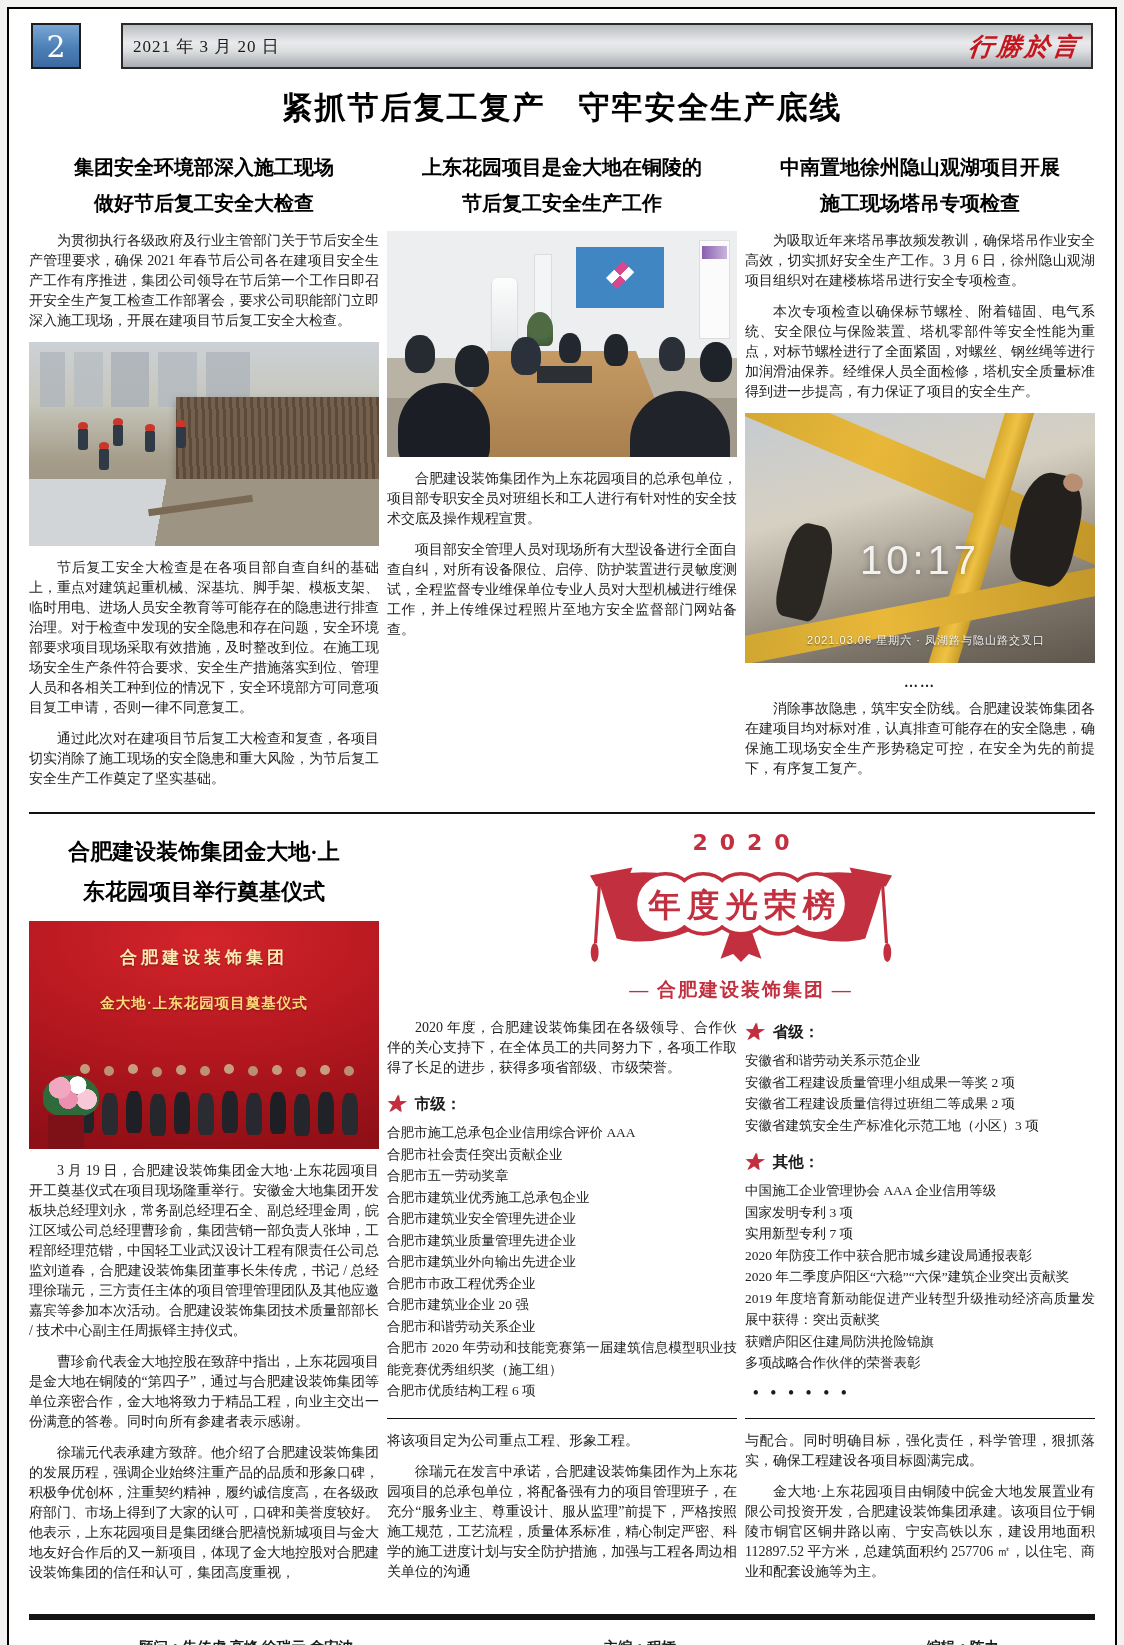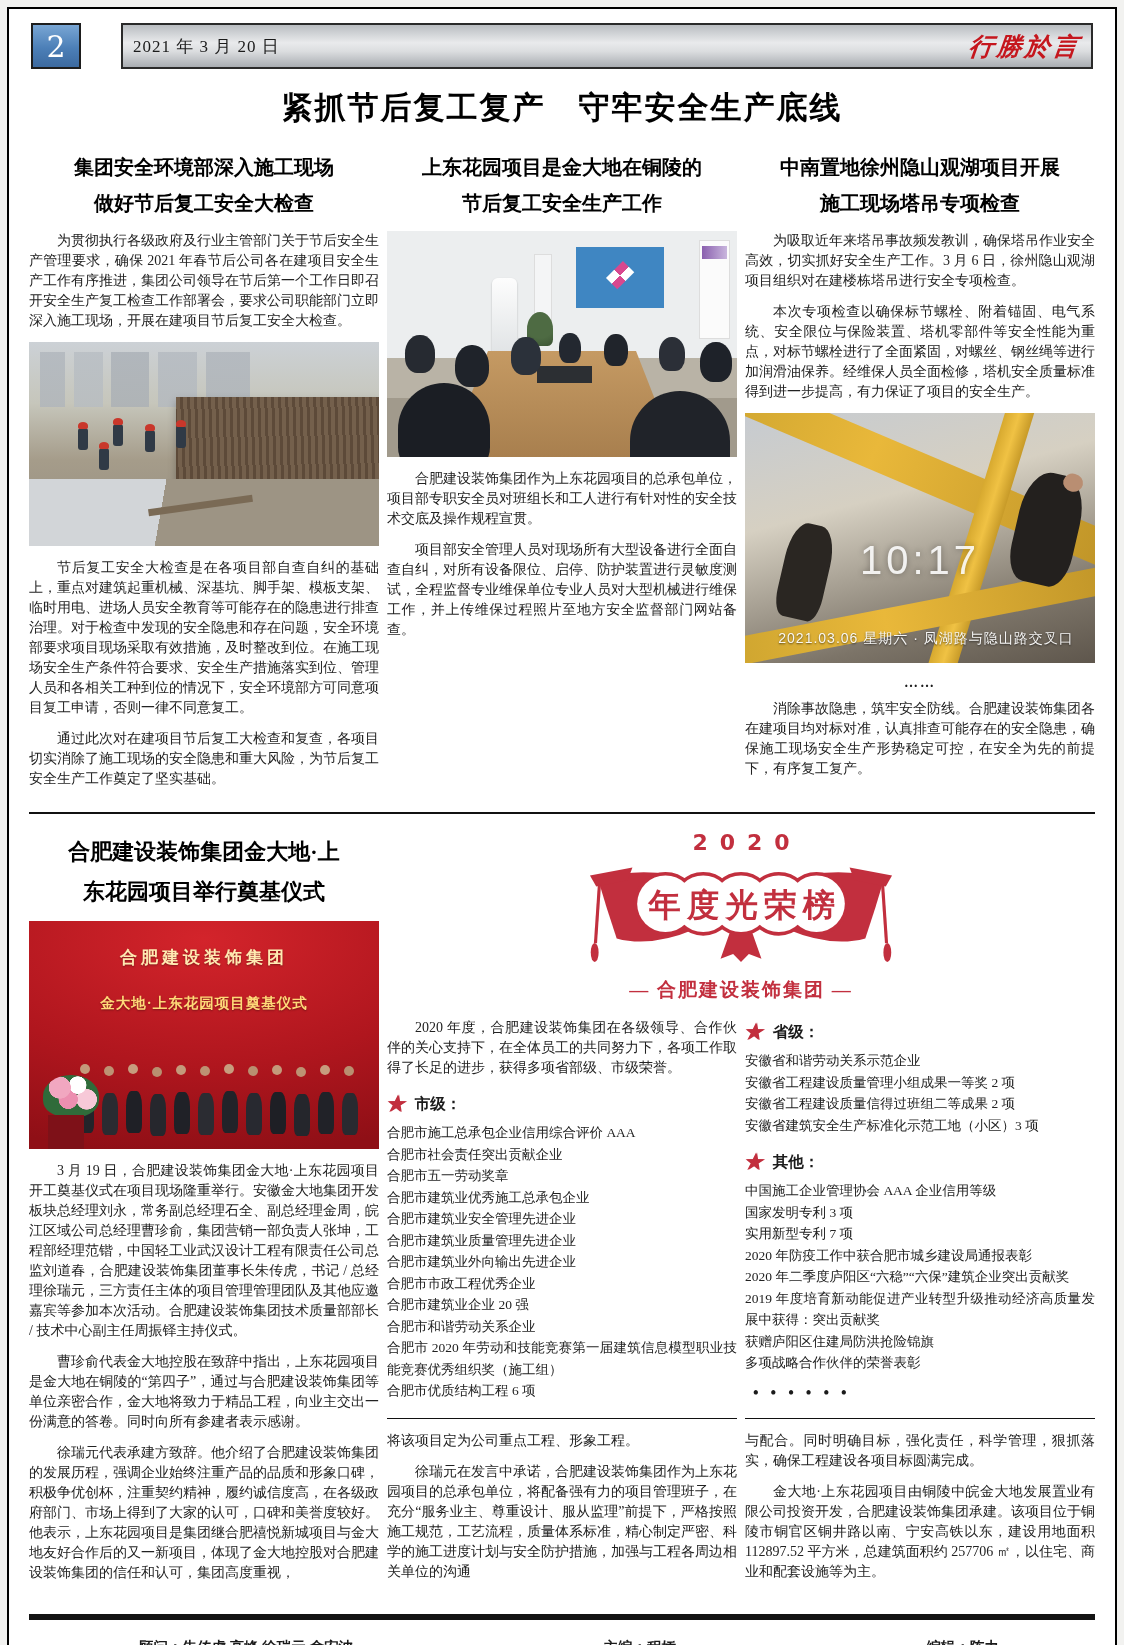--- a/index.html
+++ b/index.html
@@ -119,21 +119,21 @@
     background:linear-gradient(90deg,#d7a92f,#f0c244 50%,#c79a28);}
   .bar3{width:130%;height:28px;left:-12%;bottom:14%;transform:rotate(-11deg);}
   .fig3{position:absolute;right:5%;top:24%;width:62px;height:112px;border-radius:40% 40% 30% 30%;
     background:#23201e;transform:rotate(13deg);
     box-shadow:-226px 96px 0 -8px #2a2622;}
   .fig3::before{content:"";position:absolute;top:-4px;left:36px;width:20px;height:18px;border-radius:50%;background:#b98e72;}
   .p3-time{position:absolute;left:50%;top:50%;transform:translateX(-50%);
     color:rgba(255,255,255,.88);font-size:40px;letter-spacing:4px;
     font-family:Liberation Sans, sans-serif;text-shadow:0 0 6px rgba(0,0,0,.35);}
   .p3-cap{position:absolute;left:12px;right:0;bottom:6%;text-align:center;
-    color:rgba(255,255,255,.94);font-size:14px;letter-spacing:1px;
+    color:rgba(255,255,255,.94);font-size:11px;letter-spacing:1px;
     text-shadow:0 1px 2px rgba(0,0,0,.6);font-family:"Liberation Sans",sans-serif;}
 
   
   .photo4{height:228px;background:radial-gradient(120% 95% at 50% 8%,#d3242b 0%,#b0161e 58%,#8f0f16 100%);}
   .p4-t1{position:absolute;top:11%;width:100%;text-align:center;color:#ffeab2;
     font-size:17px;font-weight:800;letter-spacing:4px;text-shadow:0 1px 2px rgba(0,0,0,.35);}
   .p4-t2{position:absolute;top:32%;width:100%;text-align:center;color:#ffd978;
     font-size:14.5px;font-weight:800;letter-spacing:1px;text-shadow:0 1px 2px rgba(0,0,0,.35);}
   .p4-crowd{position:absolute;left:14%;bottom:7%;width:16px;height:42px;background:#23242a;border-radius:35% 35% 20% 20%;
     box-shadow:24px 2px 0 0 #2a2b31,48px 0 0 0 #1f2026,72px 3px 0 0 #26272d,96px 1px 0 0 #202127,

